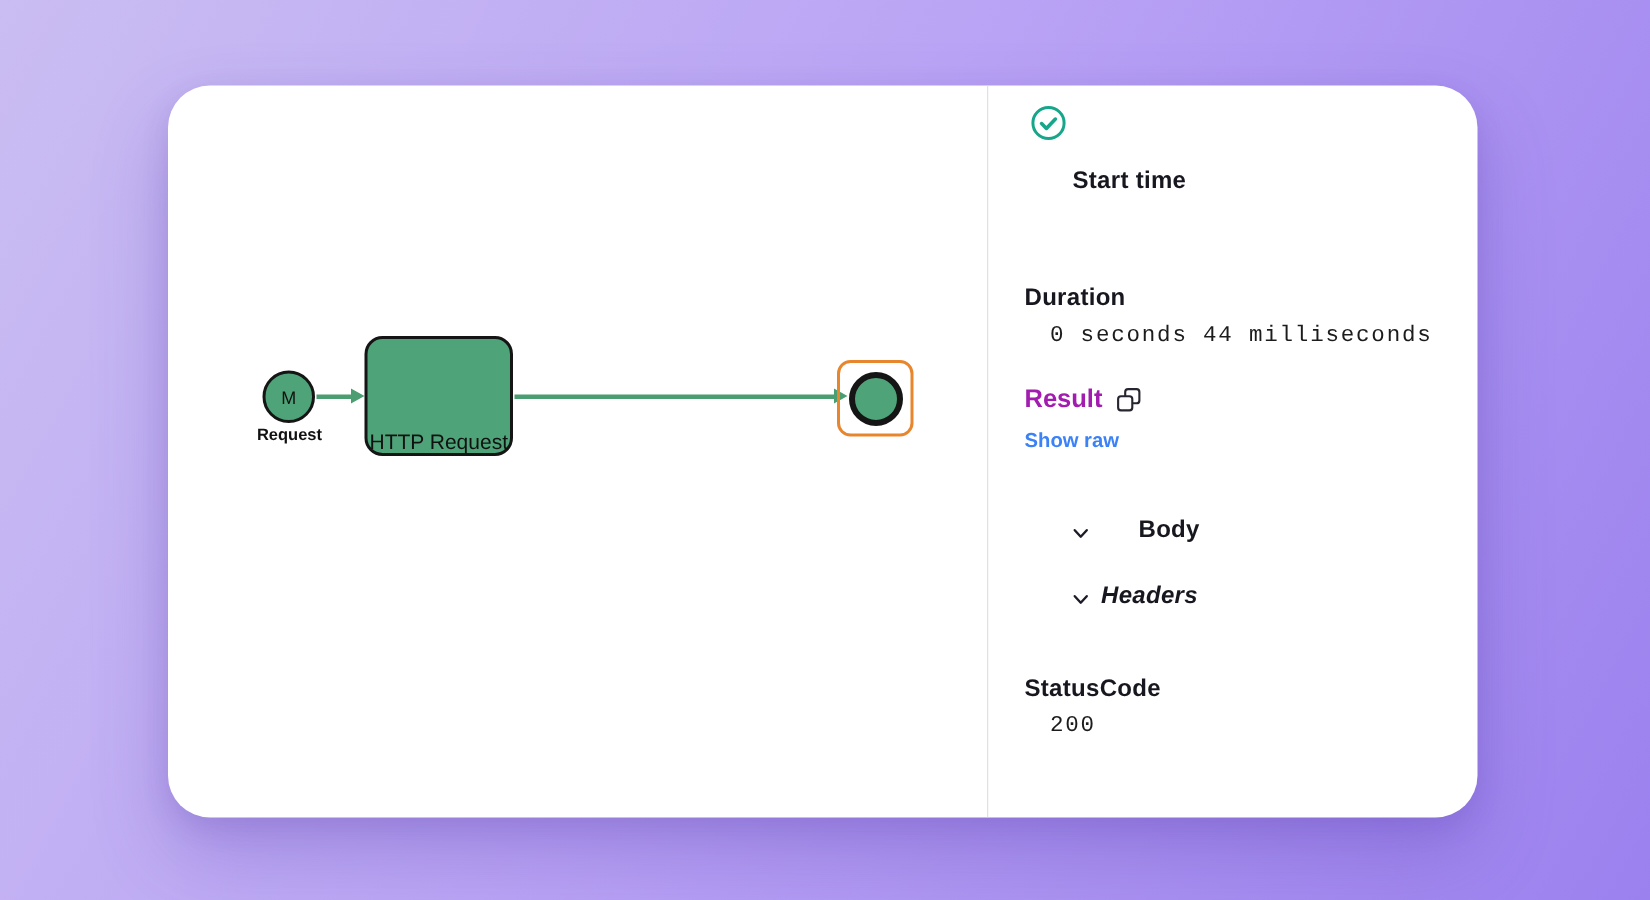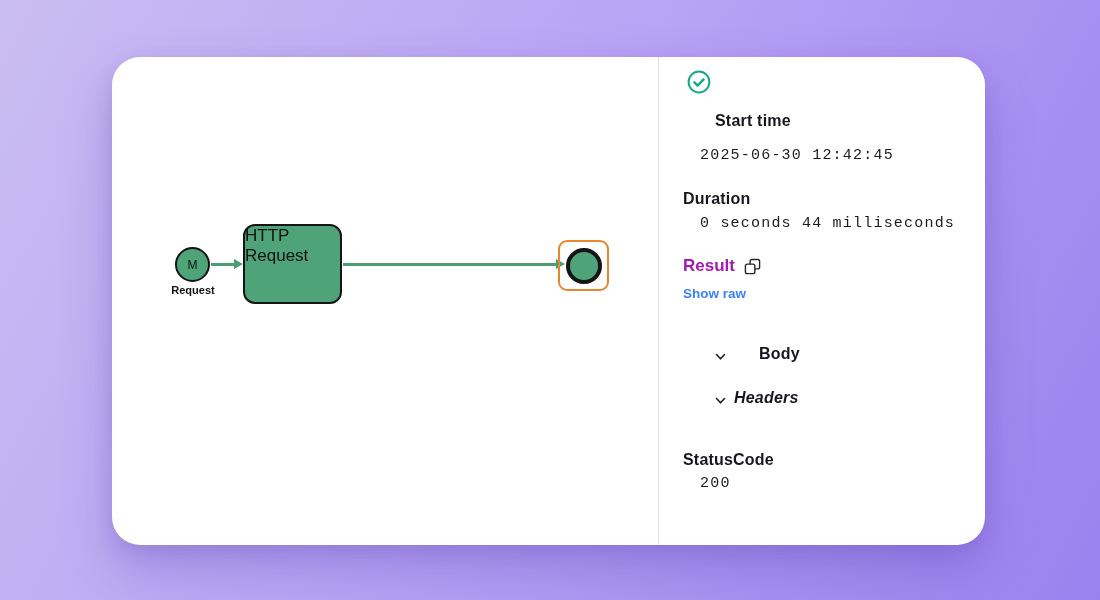--- a/index.html
+++ b/index.html
@@ -56,22 +56,22 @@
     font-weight: 700;
     color: #111;
   }
   .task-node {
     position: absolute;
     left: 131px; top: 167px;
     width: 95px; height: 76px;
     background: #4fa378;
     border: 2.5px solid #151515;
     border-radius: 12px;
-    display: flex; align-items: flex-start; justify-content: center;
-    font-size: 17px;
+    display: flex; align-items: flex-end; justify-content: center;
+    font-size: 14px;
     color: #111;
     cursor: pointer;
   }
   .edge {
     position: absolute;
     height: 2.5px;
     top: 206px;
     background: #4a9e72;
   }
   .edge1 { left: 99px;  width: 23px; }
@@ -197,21 +197,20 @@
     <div class="details-pane">
 
       <span class="check-badge">
         <svg width="24" height="24" viewBox="0 0 24 24" fill="none">
           <circle cx="12" cy="12" r="10.4" stroke="#17a689" stroke-width="2"></circle>
           <path d="M7.4 12.4 L10.6 15.6 L16.6 9.4" stroke="#17a689" stroke-width="2.4" stroke-linecap="round" stroke-linejoin="round"></path>
         </svg>
       </span>
 
       <div class="field-label lbl-start">Start time</div>
-      <div class="mono-value val-start">2025-06-30 12:42:45</div>
 
       <div class="field-label lbl-duration">Duration</div>
       <div class="mono-value val-duration">0 seconds 44 milliseconds</div>
 
       <div class="result-row">
         <span class="result-title">Result</span>
         <span class="copy-btn">
           <svg width="17" height="17" viewBox="0 0 18 18" fill="none">
             <rect x="6.5" y="1.5" width="10" height="10" rx="2" stroke="#262630" stroke-width="1.5"></rect>
             <rect x="1.5" y="6.5" width="10" height="10" rx="2" fill="#ffffff" stroke="#262630" stroke-width="1.5"></rect>

